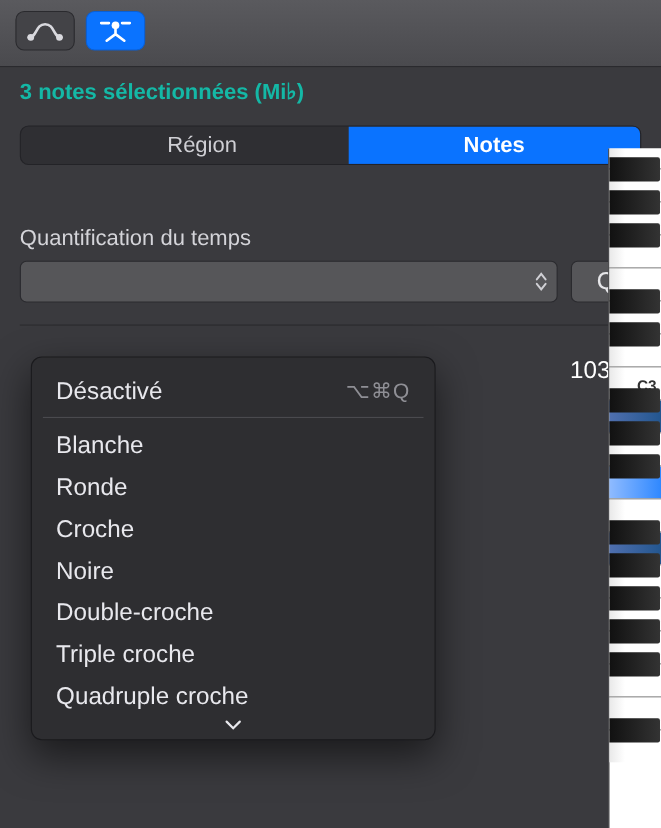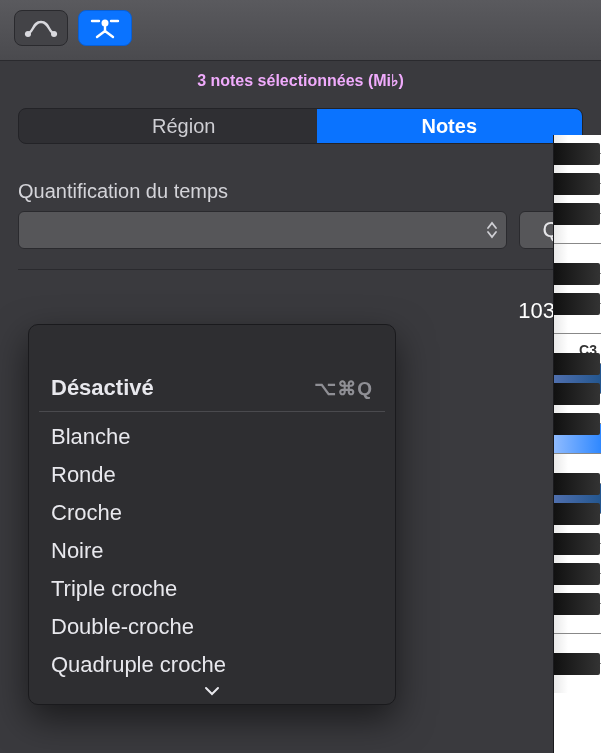--- a/index.html
+++ b/index.html
@@ -21,39 +21,39 @@
     }
     .tool-btn {
       width: 54px; height: 36px;
       border-radius: 8px;
       display: flex; align-items: center; justify-content: center;
       border: 1px solid #2a2a2e;
       background: #434347;
     }
     .tool-btn.active { background: #0a73ff; border-color: #0a5fd4; }
     .header-text { padding: 10px 18px 12px; }
-    .title { font-size: 16px; font-weight: 600; color: #f0abfc; text-align: center; }
+    .title { font-size: 20px; font-weight: 600; color: #14b8a6; }
     .subtitle { font-size: 19px; color: #a7a7ad; margin-top: 2px; }
     .seg {
       margin: 6px 18px 0;
       display: flex;
       border-radius: 8px;
       overflow: hidden;
       background: #2f2f33;
       border: 1px solid #232327;
       height: 36px;
       padding-left: 32px;
     }
     .seg > div {
       flex: 1; display: flex; align-items: center; justify-content: center;
       font-size: 20px; color: #cfcfd4;
     }
     .seg > .active { background: #0a73ff; color: #ffffff; font-weight: 600; text-align: center; }
     .section {
-      margin-top: 36px;
+      margin-top: 56px;
       padding: 0 18px;
     }
     .sec-label { font-size: 20px; color: #d4d4d9; margin-bottom: 8px; }
     .row { display: flex; gap: 12px; align-items: center; }
     .popup-field {
       flex: 1;
       height: 38px;
       background: #565659;
       border: 1px solid #2a2a2e;
       border-radius: 6px;
@@ -93,21 +93,21 @@
       box-shadow: 0 14px 36px rgba(0,0,0,.55);
       padding: 12px 0 2px;
       z-index: 50;
     }
     .menu-item {
       padding: 6px 22px 6px 22px;
       font-size: 22px;
       color: #e8e8ed;
       display: flex; justify-content: space-between; align-items: center;
     }
-    .menu-item.sel { font-weight: 700; margin-top: 32px; }
+    .menu-item.sel { font-weight: 400; }
     .menu-sep { height: 1px; background: #4a4a4e; margin: 4px 10px 6px; }
     .shortcut { color: #8f8f95; font-size: 19px; letter-spacing: 1px; }
     .menu-more {
       display: flex; justify-content: center; padding: 2px 0 6px;
     }
 
     
     .piano {
       position: absolute;
       right: 0; top: 135px; bottom: 0;
@@ -198,24 +198,24 @@
   <div class="menu-item">
       <span>Ronde</span>
     </div>
   <div class="menu-item">
       <span>Croche</span>
     </div>
   <div class="menu-item">
       <span>Noire</span>
     </div>
   <div class="menu-item">
+      <span>Double-croche</span>
+    </div>
+  <div class="menu-item">
       <span>Triple croche</span>
-    </div>
-  <div class="menu-item">
-      <span>Double-croche</span>
     </div>
   <div class="menu-item">
       <span>Quadruple croche</span>
     </div>
   <div class="menu-more">
     <svg width="16" height="10" viewBox="0 0 16 10">
         <path d="M2 2 L8 8 L14 2" stroke="#e8e8ed" stroke-width="2" fill="none" stroke-linecap="round"></path>
       </svg>
   </div>
 </div>

